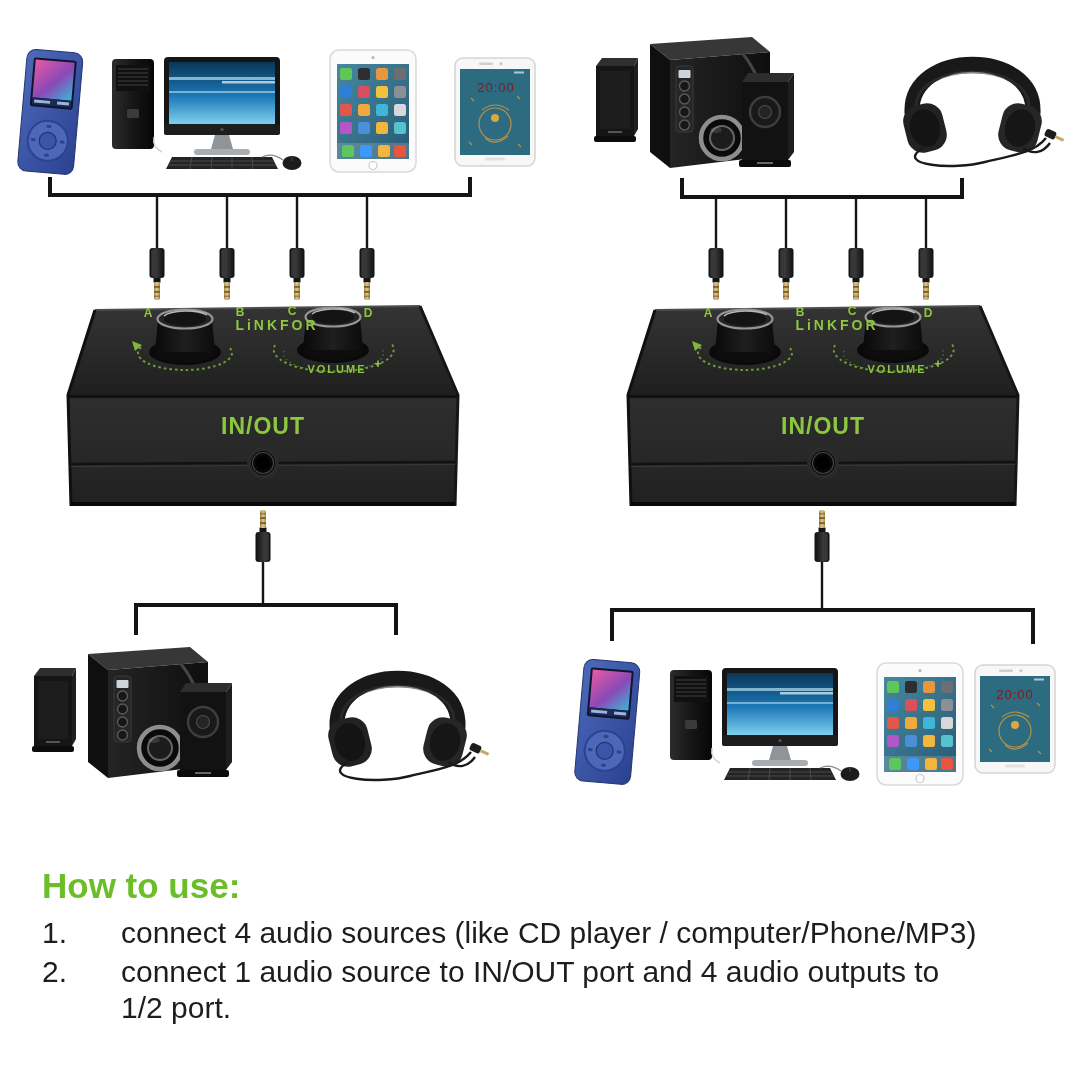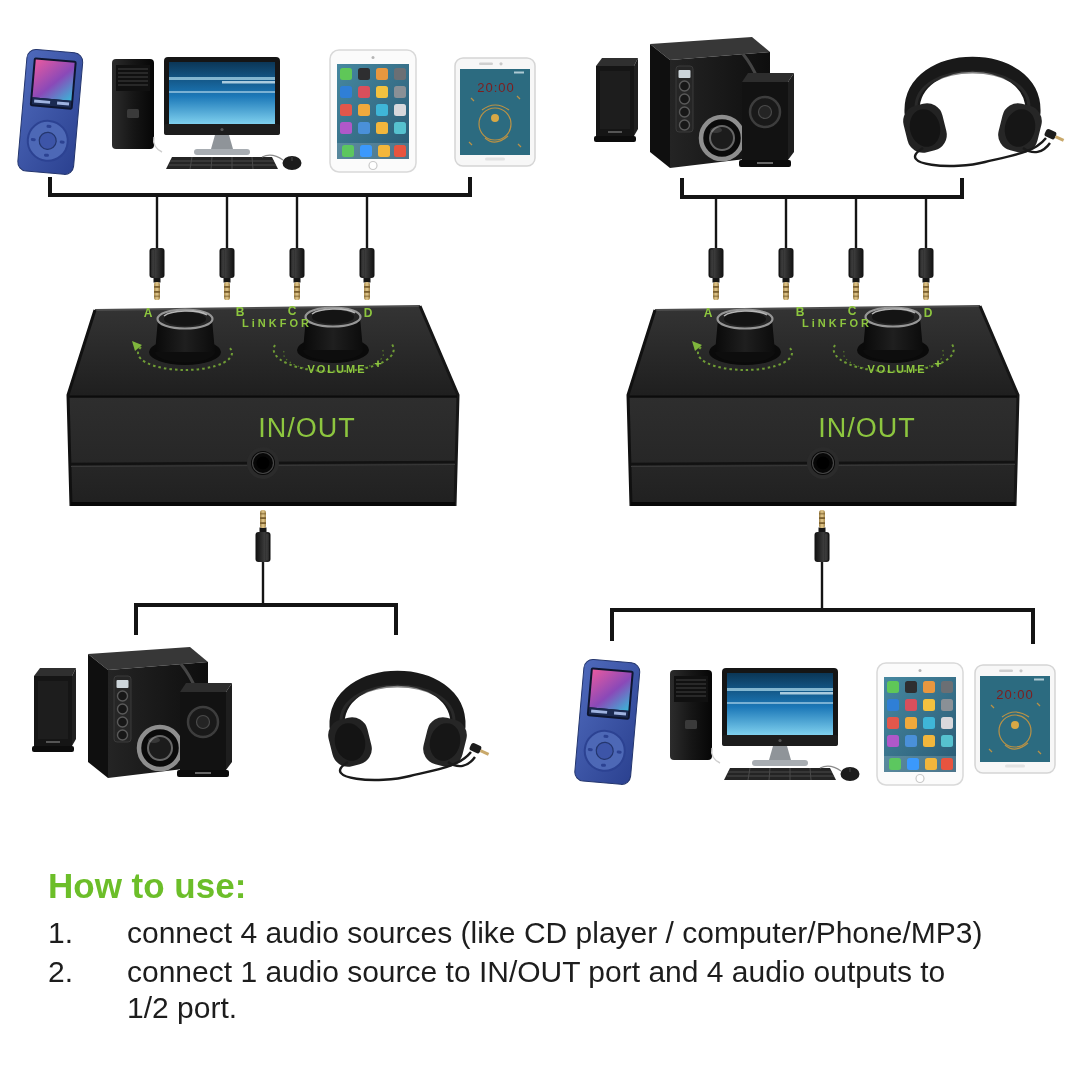--- a/index.html
+++ b/index.html
@@ -2,27 +2,27 @@
 <html style="--green: #6cbe29; --devgreen: #8dc63f;"><head>
 <meta charset="utf-8">
 <style>
   html,body{margin:0;padding:0;background:#ffffff;}
   #canvas{position:relative;width:1080px;height:1080px;background:#fff;overflow:hidden;
           font-family:"Liberation Sans",sans-serif;}
   #art{position:absolute;left:0;top:0;}
   .sw-label{position:absolute;transform:translateX(-50%);color:var(--devgreen,#8dc63f);
             font-weight:bold;white-space:nowrap;}
   .port-letter{font-size:12px;}
-  .brand{font-size:11px;letter-spacing:3px;font-weight:700;padding-left:38px;}
+  .brand{font-size:14px;letter-spacing:3px;font-weight:700;padding-left:38px;}
   .volume{font-size:11px;letter-spacing:2px;}
   .vplus{font-size:13px;}
-  .inout{font-size:27px;letter-spacing:1px;font-weight:400;margin-left:44px;}
+  .inout{font-size:23px;letter-spacing:1px;font-weight:700;}
   .clock{position:absolute;transform:translateX(-50%);color:#7f1d1d;font-size:13px;
          letter-spacing:1px;white-space:nowrap;}
-  .howto{position:absolute;left:48px;top:866px;width:1005px;color:#1d1d1d;}
+  .howto{position:absolute;left:42px;top:866px;width:1005px;color:#1d1d1d;}
   .howto-heading{color:var(--green,#6cbe29);font-size:35px;font-weight:bold;margin-bottom:9px;}
   .step{display:flex;font-size:30px;line-height:36px;margin-bottom:3px;}
   .step .num{width:38px;flex:0 0 38px;}
   .step .lines{flex:1;margin-left:41px;}
 </style>
 </head>
 <body>
 
 <div id="canvas">
 

